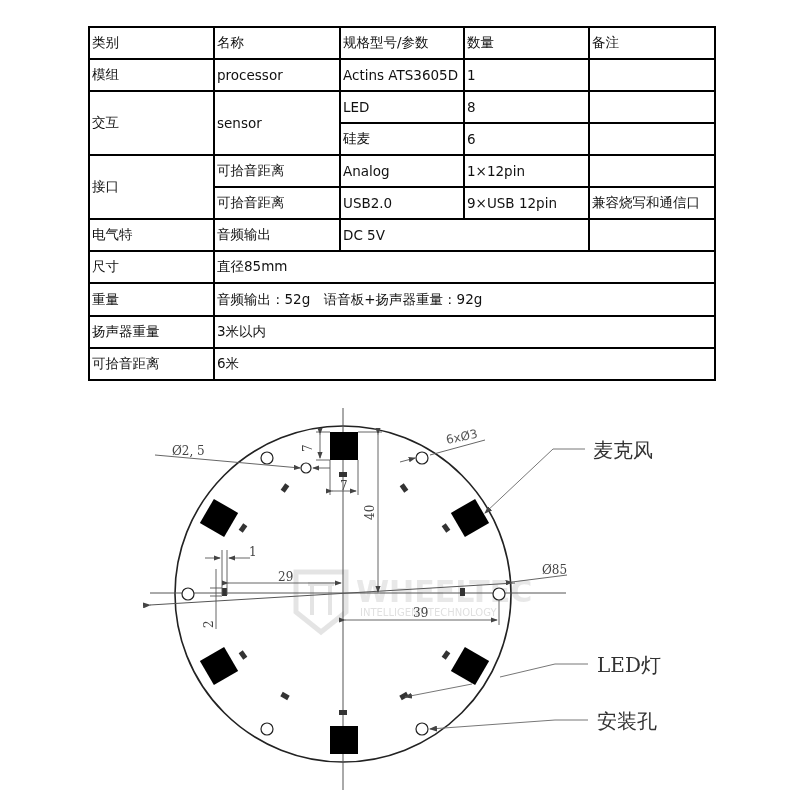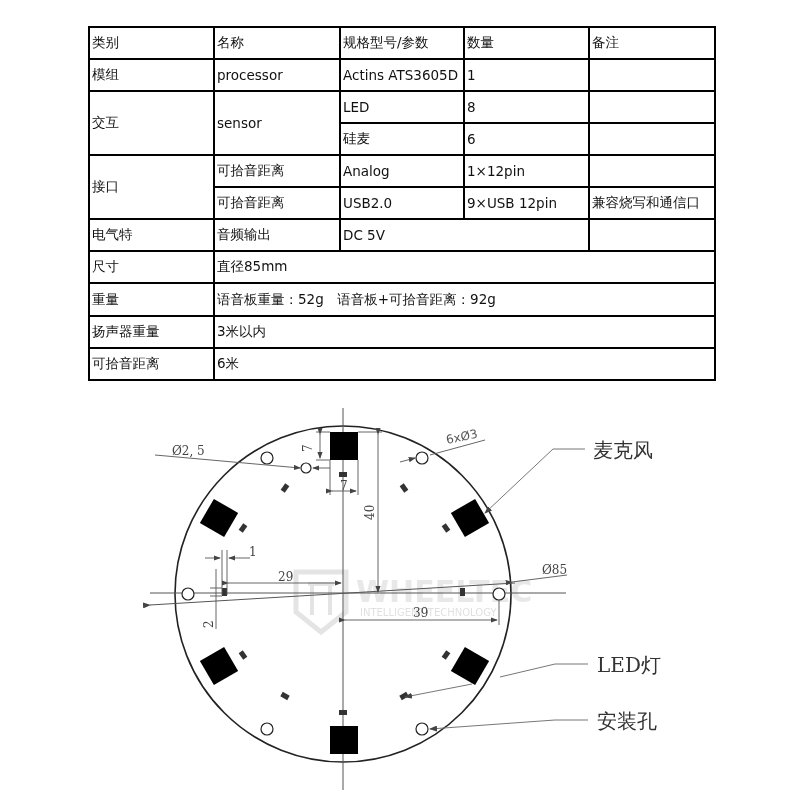--- a/index.html
+++ b/index.html
@@ -75,21 +75,21 @@
     <td>音频输出</td>
     <td colspan="2">DC 5V</td>
     <td></td>
   </tr>
   <tr>
     <td>尺寸</td>
     <td colspan="4">直径85mm</td>
   </tr>
   <tr class="tall">
     <td>重量</td>
-    <td colspan="4">语音板重量：52g　语音板+可拾音距离：92g</td>
+    <td colspan="4">音频输出：52g　语音板+扬声器重量：92g</td>
   </tr>
   <tr>
     <td>扬声器重量</td>
     <td colspan="4">3米以内</td>
   </tr>
   <tr>
     <td>可拾音距离</td>
     <td colspan="4">6米</td>
   </tr>
 </tbody>

